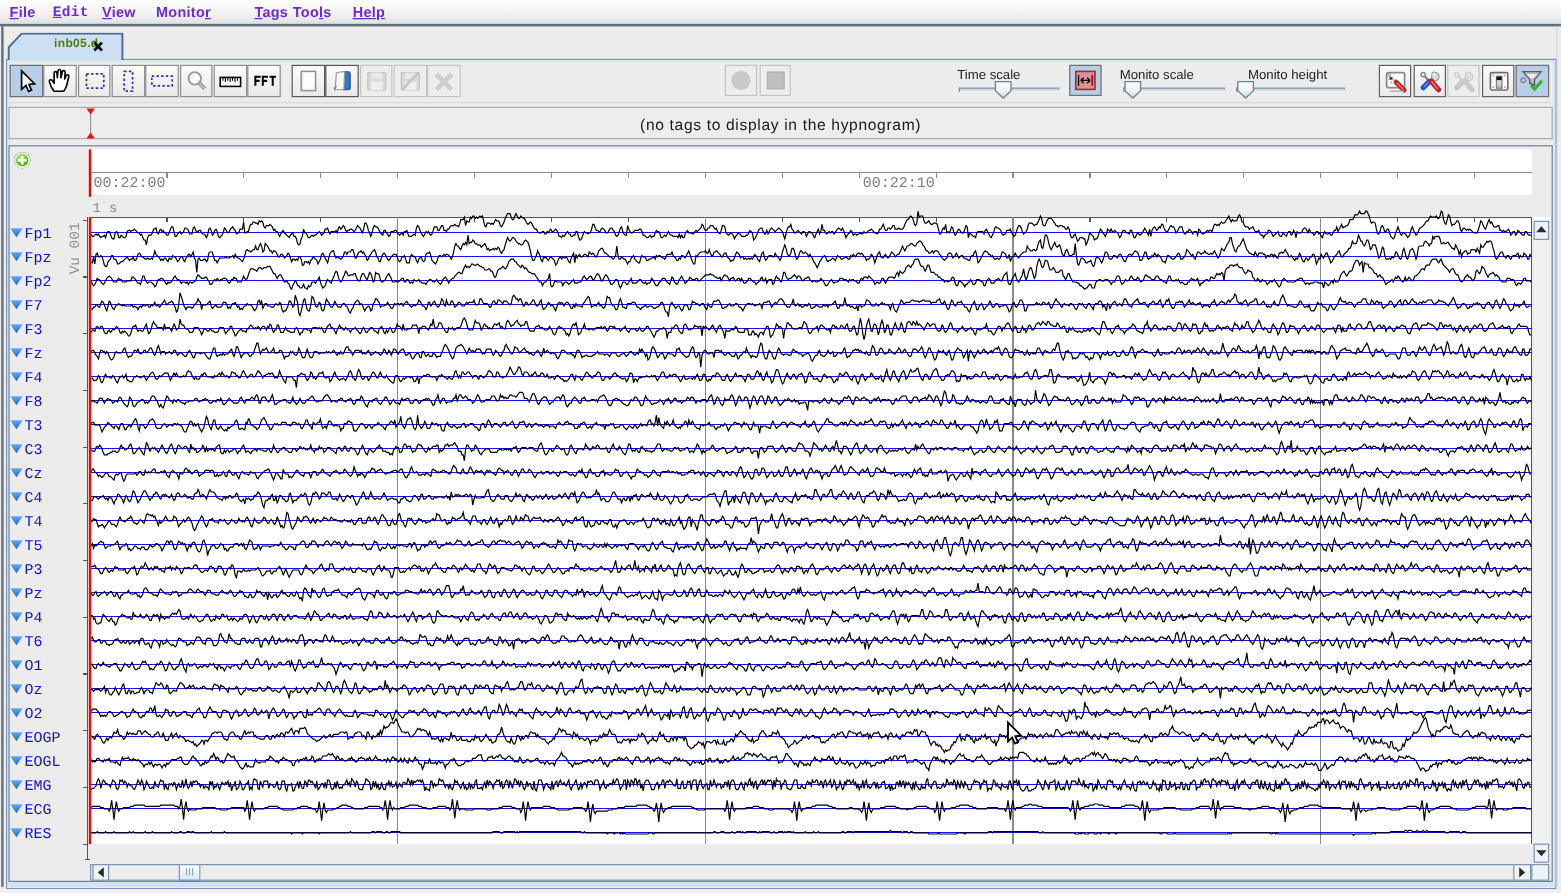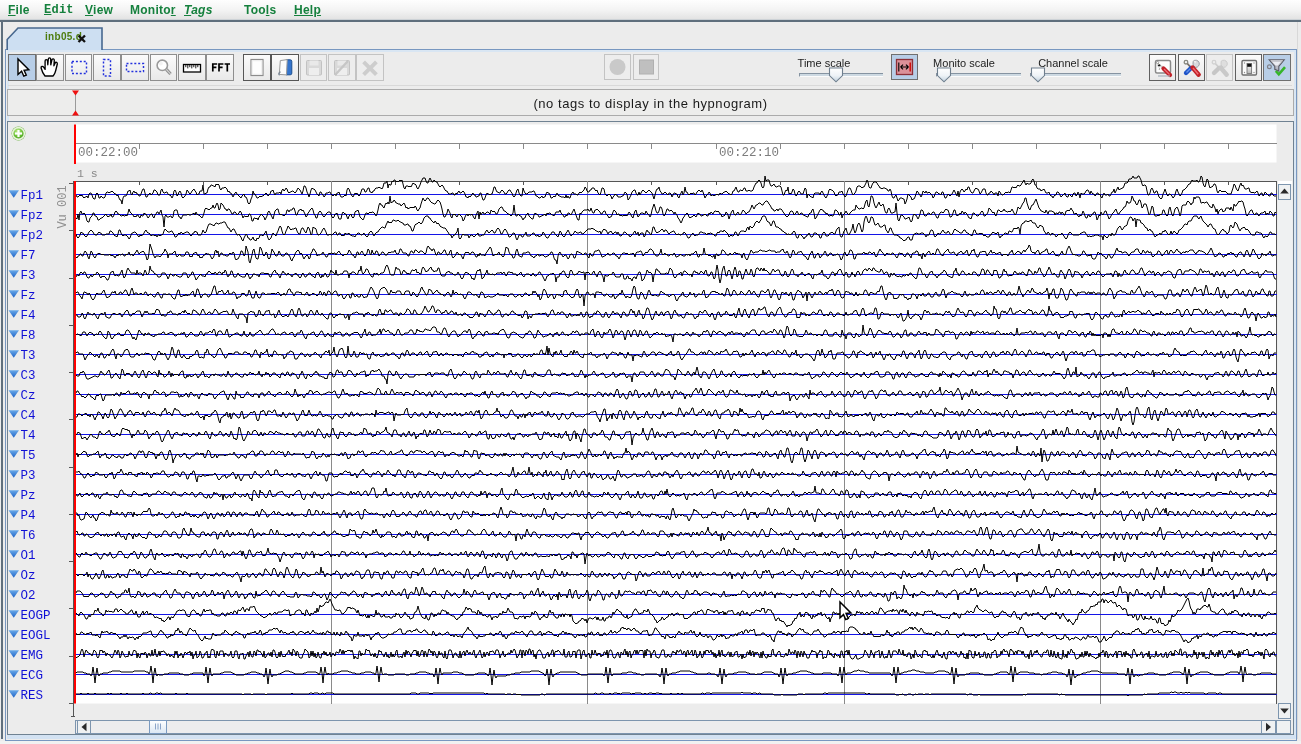--- a/index.html
+++ b/index.html
@@ -1,31 +1,31 @@
 <!DOCTYPE html>
 <html><head><meta charset="utf-8"><style>
 html,body{margin:0;padding:0;width:1301px;height:744px;overflow:hidden;
  background:#ececec;font-family:"Liberation Sans",sans-serif;}
 .abs{position:absolute;}
 .btn{position:absolute;box-sizing:border-box;border:1px solid #8e8e8e;
  background:linear-gradient(#fbfbfb,#e9e9e9);}
 .btn.dis{border-color:#c3c3c3;background:#ededed;}
 .btn.sel{background:#b8cee7;border-color:#6f6f6f;}
-.mi{display:inline-block;font-weight:bold;font-size:12px;letter-spacing:0.25px;color:#15803d;}
+.mi{display:inline-block;font-weight:bold;font-size:12px;letter-spacing:0.25px;color:#6d28d9;}
 </style></head>
 <body>
 
 <div class="abs" style="left:0;top:0;width:1301px;height:19px;background:linear-gradient(#fefefe,#f3f3f3 55%,#e3e3e3);"></div>
 <div class="abs" style="left:0;top:19px;width:1301px;height:1px;background:#cdd2d6;"></div>
 <div class="abs" style="left:0;top:20px;width:1301px;height:2px;background:#5f6f7d;"></div>
 <div class="abs mi" style="left:8px;top:3px;"><u>F</u>ile</div>
 <div class="abs mi" style="left:44px;top:3px;font-family:Liberation Mono, monospace;"><u>E</u>dit</div>
 <div class="abs mi" style="left:85px;top:3px;"><u>V</u>iew</div>
 <div class="abs mi" style="left:130px;top:3px;">Monito<u>r</u></div>
-<div class="abs mi" style="left:184px;top:3px;font-style:italic;"><u>T</u>ags</div>
+<div class="abs mi" style="left:212px;top:3px;"><u>T</u>ags</div>
 <div class="abs mi" style="left:244px;top:3px;">Too<u>l</u>s</div>
 <div class="abs mi" style="left:294px;top:3px;text-decoration:underline;"><u>H</u>elp</div>
 <div class="abs" style="left:1px;top:22px;width:2px;height:717px;background:#5f6f7d;"></div>
 <div class="abs" style="left:1297px;top:22px;width:1px;height:717px;background:#d8d8d8;"></div>
 <div class="abs" style="left:5px;top:48.5px;width:1292px;height:692px;box-sizing:border-box;border:1.5px solid #7897c0;"></div>
 <div class="abs" style="left:6.5px;top:50px;width:1289px;height:689px;box-sizing:border-box;border:2px solid #d9e6f3;background:#ececec;"></div>
 <svg class="abs" style="left:6px;top:27px;" width="98" height="23">
 <path d="M1.2 23 L1.2 12.5 L12 1 L96 1 L96 23" fill="#cddff2" stroke="#48688f" stroke-width="1.6"></path>
 </svg>
 <div class="abs" style="left:17px;top:31px;font-weight:bold;font-size:10px;letter-spacing:0.3px;color:#4d7c0f;margin-left:28px;">inb05.d</div>
@@ -106,21 +106,21 @@
 <svg class="abs" style="left:935.5px;top:66.5px;" width="16" height="16">
 <defs>
       <linearGradient id="thg943.5" x1="0" y1="0" x2="0" y2="1">
         <stop offset="0" stop-color="#ffffff"></stop>
         <stop offset=".55" stop-color="#eef3f7"></stop>
         <stop offset="1" stop-color="#c2d2df"></stop>
       </linearGradient>
     </defs>
 <path d="M1.5 1 h13 v7.6 L8 14.8 L1.5 8.6 Z" fill="url(#thg943.5)" stroke="#6f7f8e" stroke-width="1.1"></path>
   </svg>
-<div class="abs" style="left:1073px;top:52.5px;width:0;"><div style="display:inline-block;transform:translateX(-50%);font-size:11px;line-height:10px;color:#222;white-space:nowrap;">Channel scale</div></div>
+<div class="abs" style="left:1073px;top:52.5px;width:0;"><div style="display:inline-block;transform:translateX(-50%);font-size:11px;line-height:10px;color:#222;white-space:nowrap;">Monito height</div></div>
 <div class="abs" style="left:1030px;top:72.5px;width:91px;height:4px;box-sizing:border-box;background:#cdd9e2;border-top:1px solid #8593a1;border-left:1px solid #8593a1;border-bottom:1px solid #fbfbfb;"></div>
 <svg class="abs" style="left:1029.5px;top:66.5px;" width="16" height="16">
 <defs>
       <linearGradient id="thg1037.5" x1="0" y1="0" x2="0" y2="1">
         <stop offset="0" stop-color="#ffffff"></stop>
         <stop offset=".55" stop-color="#eef3f7"></stop>
         <stop offset="1" stop-color="#c2d2df"></stop>
       </linearGradient>
     </defs>
 <path d="M1.5 1 h13 v7.6 L8 14.8 L1.5 8.6 Z" fill="url(#thg1037.5)" stroke="#6f7f8e" stroke-width="1.1"></path>

